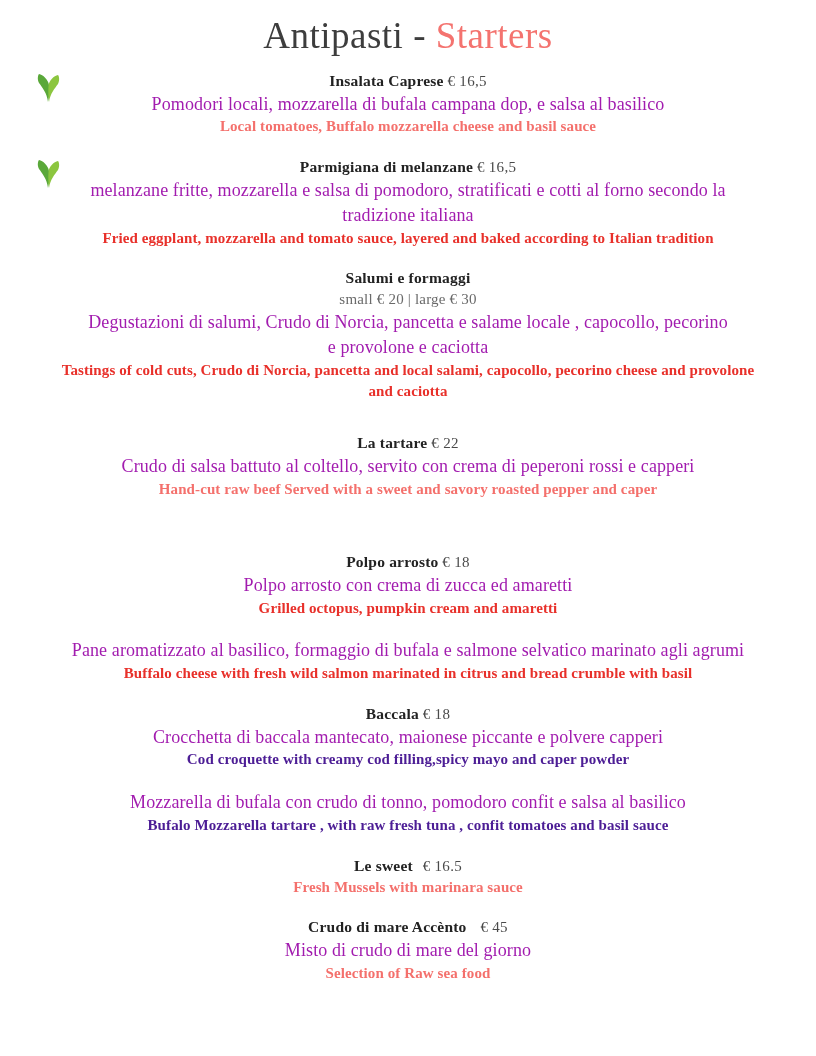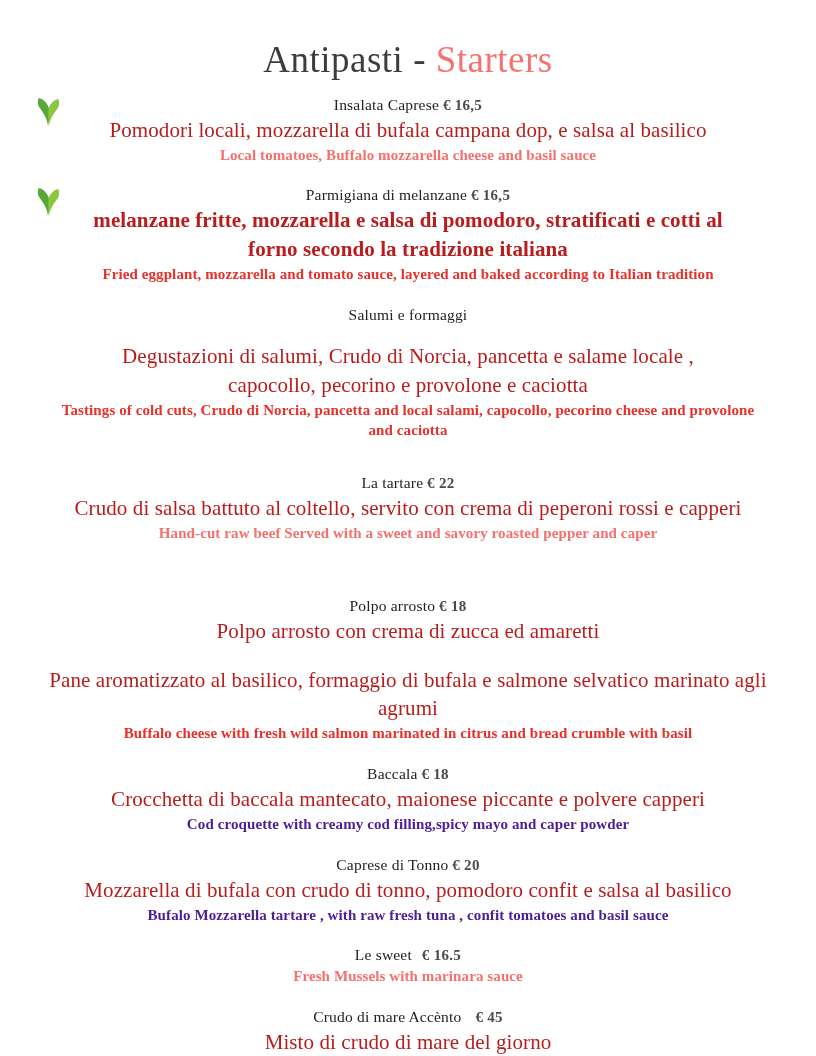--- a/index.html
+++ b/index.html
@@ -18,22 +18,22 @@
     position: relative;
     width: 816px;
     height: 1056px;
     box-sizing: border-box;
     padding: 0;
   }
 
   
   .menu-title {
     text-align: center;
-    margin: 8px;
-    padding-top: 32px;
+    margin: 0;
+    padding-top: 16px;
     font-weight: 400;
     font-size: 37px;
     letter-spacing: 0.5px;
     line-height: 1.1;
     white-space: nowrap;
   }
   .title-it { color: #3d3d3d; }
   .title-sep { color: #3d3d3d; }
   .title-en { color: #f4736f; }
 
@@ -58,41 +58,41 @@
     line-height: 0;
   }
 
   .item-head {
     font-size: 15.5px;
     color: #2a2a2a;
     line-height: 1.35;
     white-space: nowrap;
   }
   .item-name {
-    font-weight: normal;
+    font-weight: bold;
     color: #222222;
     letter-spacing: 0.2px;
   }
   .item-price {
-    font-weight: 700;
+    font-weight: 400;
     color: #4a4a4a;
     font-size: 15px;
     letter-spacing: 0.3px;
   }
 
   .item-sizes {
     font-size: 15px;
     color: #6a6a6a;
     line-height: 1.4;
     letter-spacing: 0.2px;
   }
 
   .item-desc-it {
-    font-size: 21px;
-    color: #b91c1c;
+    font-size: 18px;
+    color: #a21caf;
     line-height: 1.38;
     letter-spacing: 0.1px;
     text-align: center;
   }
 
   .item-desc-en {
     font-size: 15px;
     line-height: 1.38;
     font-weight: bold;
     letter-spacing: 0.1px;
@@ -137,31 +137,32 @@
       <span class="veg-icon">
         <svg width="26" height="30" viewBox="0 0 26 30">
           <path d="M12 29 C11 20 6 14 3 10 C1 6 2 2 3 1 C7 2 12 6 13 12 C14 18 13 25 12 29 Z" fill="#5aa83a"></path>
           <path d="M13 29 C14 21 19 15 22 11 C24 7 23 3 22 2 C18 3 13 7 12.5 13 C12 19 12.6 25 13 29 Z" fill="#8cc63f"></path>
         </svg>
       </span>
       <div class="item-head">
         <span class="item-name">Parmigiana di melanzane</span>
         <span class="item-price">€ 16,5</span>
       </div>
-      <div class="item-desc-it" style="padding:0 40px;font-weight:bold;">melanzane fritte, mozzarella e salsa di pomodoro, stratificati e cotti al forno secondo la tradizione italiana</div>
+      <div class="item-desc-it" style="padding:0 40px;">melanzane fritte, mozzarella e salsa di pomodoro, stratificati e cotti al forno secondo la tradizione italiana</div>
       <div class="item-desc-en en-deep">Fried eggplant, mozzarella and tomato sauce, layered and baked according to Italian tradition</div>
     </div>
 
     <div class="spacer-md"></div>
 
     <div class="menu-item">
       <div class="item-head">
         <span class="item-name">Salumi e formaggi</span>
       </div>
-      <div class="item-desc-it" style="padding:0 60px;margin-top:16px;">Degustazioni di salumi, Crudo di Norcia, pancetta e salame locale , capocollo, pecorino e provolone e caciotta</div>
+      <div class="item-sizes">small € 20  | large € 30</div>
+      <div class="item-desc-it" style="padding:0 60px;">Degustazioni di salumi, Crudo di Norcia, pancetta e salame locale , capocollo, pecorino e provolone e caciotta</div>
       <div class="item-desc-en en-deep" style="padding:0 28px;">Tastings of cold cuts, Crudo di Norcia, pancetta  and local salami, capocollo, pecorino cheese and provolone and caciotta</div>
     </div>
 
     <div class="spacer-lg"></div>
 
     <div class="menu-item">
       <div class="item-head">
         <span class="item-name">La tartare</span>
         <span class="item-price">€ 22</span>
       </div>
@@ -171,20 +172,21 @@
 
     <div class="spacer-lg"></div>
     <div class="spacer-md"></div>
 
     <div class="menu-item">
       <div class="item-head">
         <span class="item-name">Polpo arrosto</span>
         <span class="item-price">€ 18</span>
       </div>
       <div class="item-desc-it">Polpo arrosto con crema di zucca ed amaretti</div>
+      <div class="item-desc-en en-deep">Grilled octopus, pumpkin cream and amaretti</div>
     </div>
 
     <div class="spacer-md"></div>
 
     <div class="menu-item">
       <div class="item-desc-it">Pane aromatizzato al basilico, formaggio di bufala e salmone selvatico  marinato agli agrumi</div>
       <div class="item-desc-en en-deep">Buffalo cheese with fresh wild  salmon marinated in citrus and bread crumble with basil</div>
     </div>
 
     <div class="spacer-md"></div>
@@ -194,24 +196,20 @@
         <span class="item-name">Baccala</span>
         <span class="item-price">€ 18</span>
       </div>
       <div class="item-desc-it">Crocchetta di baccala mantecato, maionese piccante e polvere capperi</div>
       <div class="item-desc-en en-mid">Cod croquette with creamy cod filling,spicy mayo and caper powder</div>
     </div>
 
     <div class="spacer-md"></div>
 
     <div class="menu-item">
-      <div class="item-head">
-        <span class="item-name">Caprese di Tonno</span>
-        <span class="item-price">€ 20</span>
-      </div>
       <div class="item-desc-it">Mozzarella di bufala   con crudo di tonno, pomodoro confit e salsa al basilico</div>
       <div class="item-desc-en en-mid">Bufalo Mozzarella  tartare , with raw fresh tuna , confit tomatoes and basil sauce</div>
     </div>
 
     <div class="spacer-md"></div>
 
     <div class="menu-item">
       <div class="item-head">
         <span class="item-name">Le sweet</span>
         <span class="item-price" style="margin-left:6px;">€ 16.5</span>

